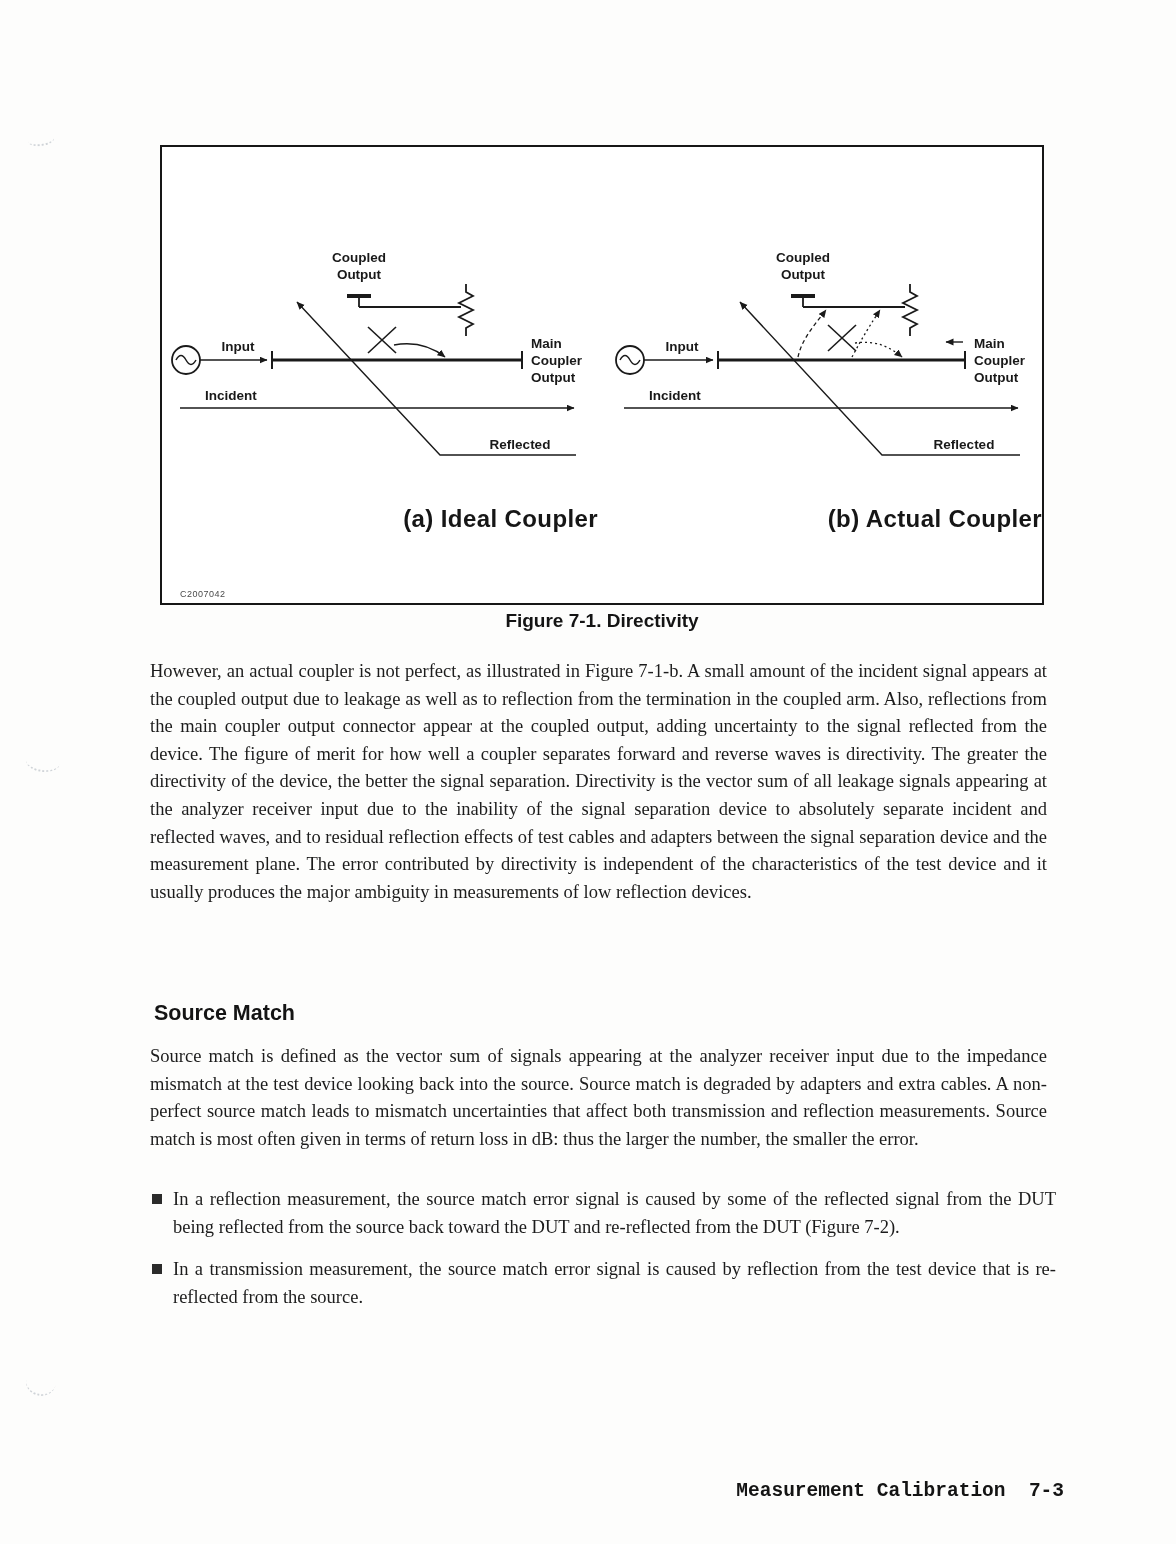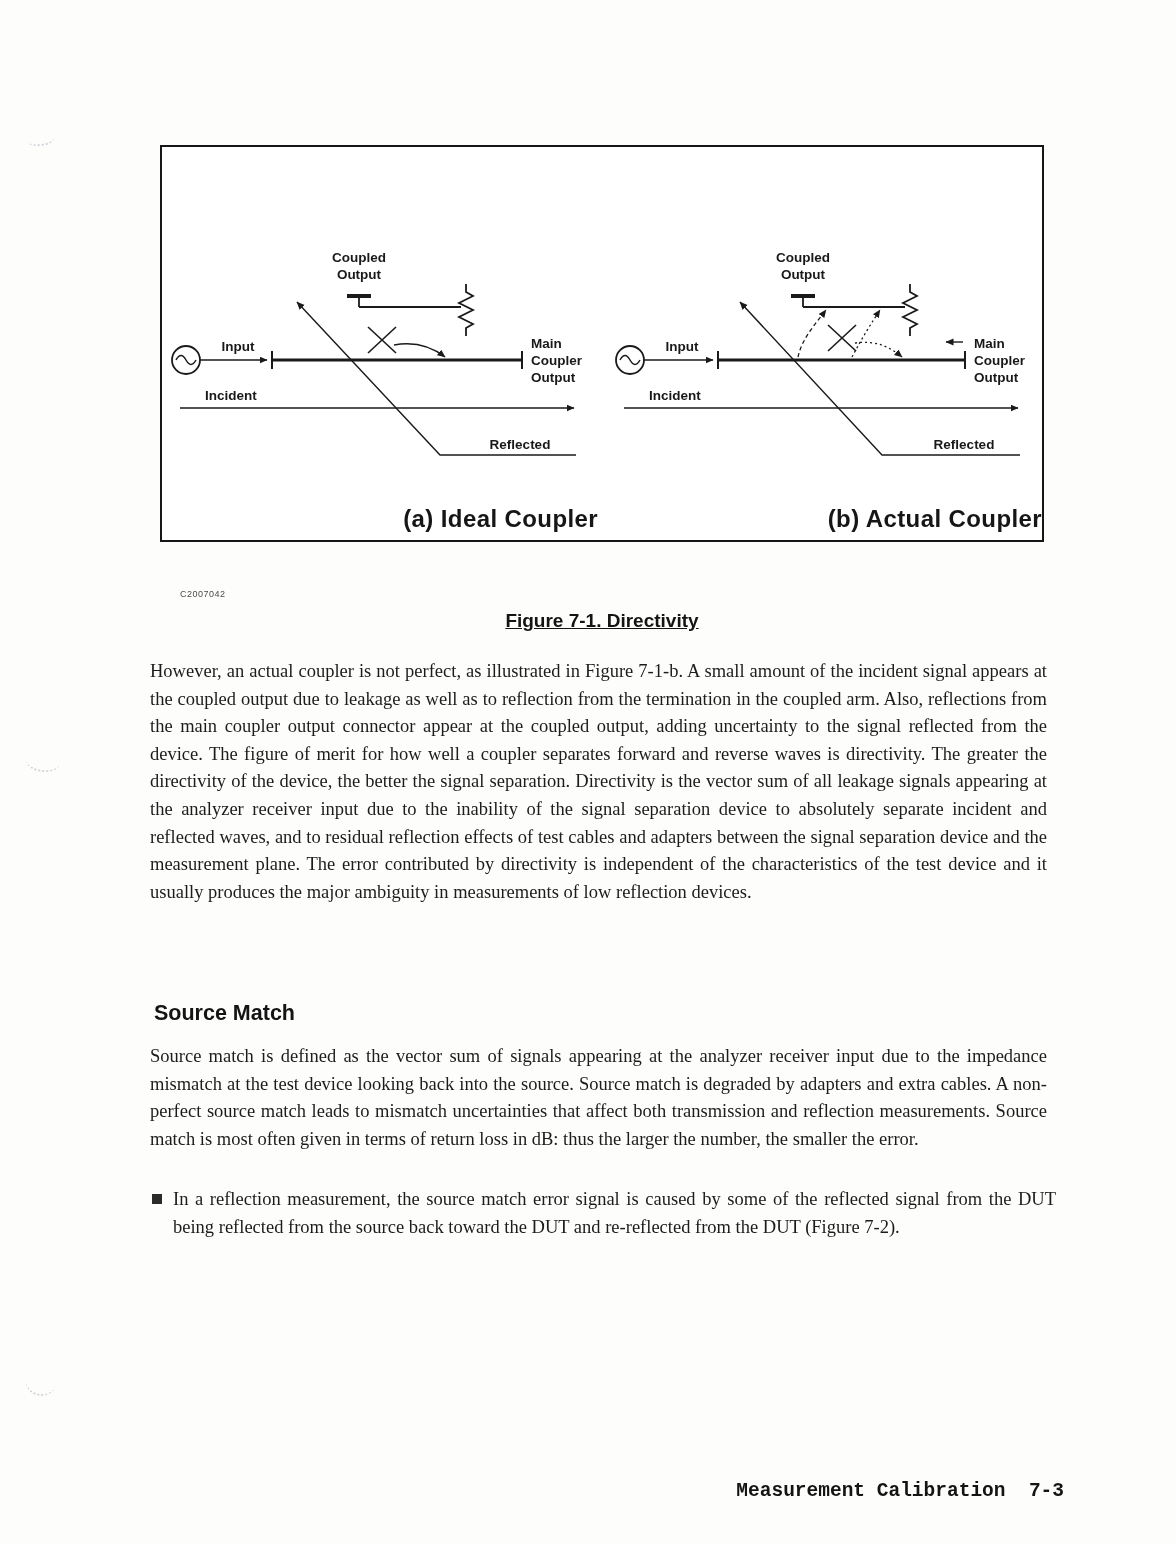--- a/index.html
+++ b/index.html
@@ -8,21 +8,21 @@
     width:1176px;height:1544px;
     margin:0 auto;
     background:#fdfdfc;
     color:#1c1c1c;
     font-family:"Liberation Serif", serif;
     overflow:hidden;
   }
   
   .figure-box{
     position:absolute;left:160px;top:145px;
-    width:884px;height:397px;
+    width:884px;height:460px;
     border:2px solid #161616;
     box-sizing:border-box;
     background:#fff;
   }
   .diagram{position:absolute;top:103px;width:430px;}
   .diagram.a{left:6px;}
   .diagram.b{left:450px;}
   .coupler-svg{display:block;}
   .coupler-svg text{
     font-family:"Liberation Sans", sans-serif;
@@ -35,21 +35,21 @@
   }
   .figure-code{
     position:absolute;left:180px;top:589px;
     font-family:"Liberation Sans", sans-serif;
     font-size:9px;color:#4a4a4a;letter-spacing:.5px;
   }
   .figure-caption{
     position:absolute;left:160px;top:610px;width:884px;
     text-align:center;
     font-family:"Liberation Sans", sans-serif;
-    font-weight:700;font-size:19px;color:#141414;text-decoration:underline;
+    font-weight:700;font-size:19px;color:#141414;
   }
   
   .body-para{
     position:absolute;left:150px;width:897px;margin:0;
     font-size:18.5px;line-height:27.6px;text-align:justify;
   }
   #para1{top:658px;}
   #para2{top:1043px;}
   .section-heading{
     position:absolute;left:150px;top:997px;margin:4px;
@@ -207,17 +207,21 @@
 
   <h2 class="section-heading">Source Match</h2>
 
   <p class="body-para" id="para2">Source match is defined as the vector sum of signals appearing at the analyzer receiver input due to the impedance mismatch at the test device looking back into the source. Source match is degraded by adapters and extra cables. A non-perfect source match leads to mismatch uncertainties that affect both transmission and reflection measurements. Source match is most often given in terms of return loss in dB: thus the larger the number, the smaller the error.</p>
 
   <ul class="bullets">
     <li>
       <span class="bullet-marker"></span>
       <span class="bullet-text">In a reflection measurement, the source match error signal is caused by some of the reflected signal from the DUT being reflected from the source back toward the DUT and re-reflected from the DUT (Figure 7-2).</span>
     </li>
+    <li>
+      <span class="bullet-marker"></span>
+      <span class="bullet-text">In a transmission measurement, the source match error signal is caused by reflection from the test device that is re-reflected from the source.</span>
+    </li>
   </ul>
 
   <div class="footer">Measurement Calibration&nbsp;&nbsp;7-3</div>
 
 </div>
 
 </body></html>

